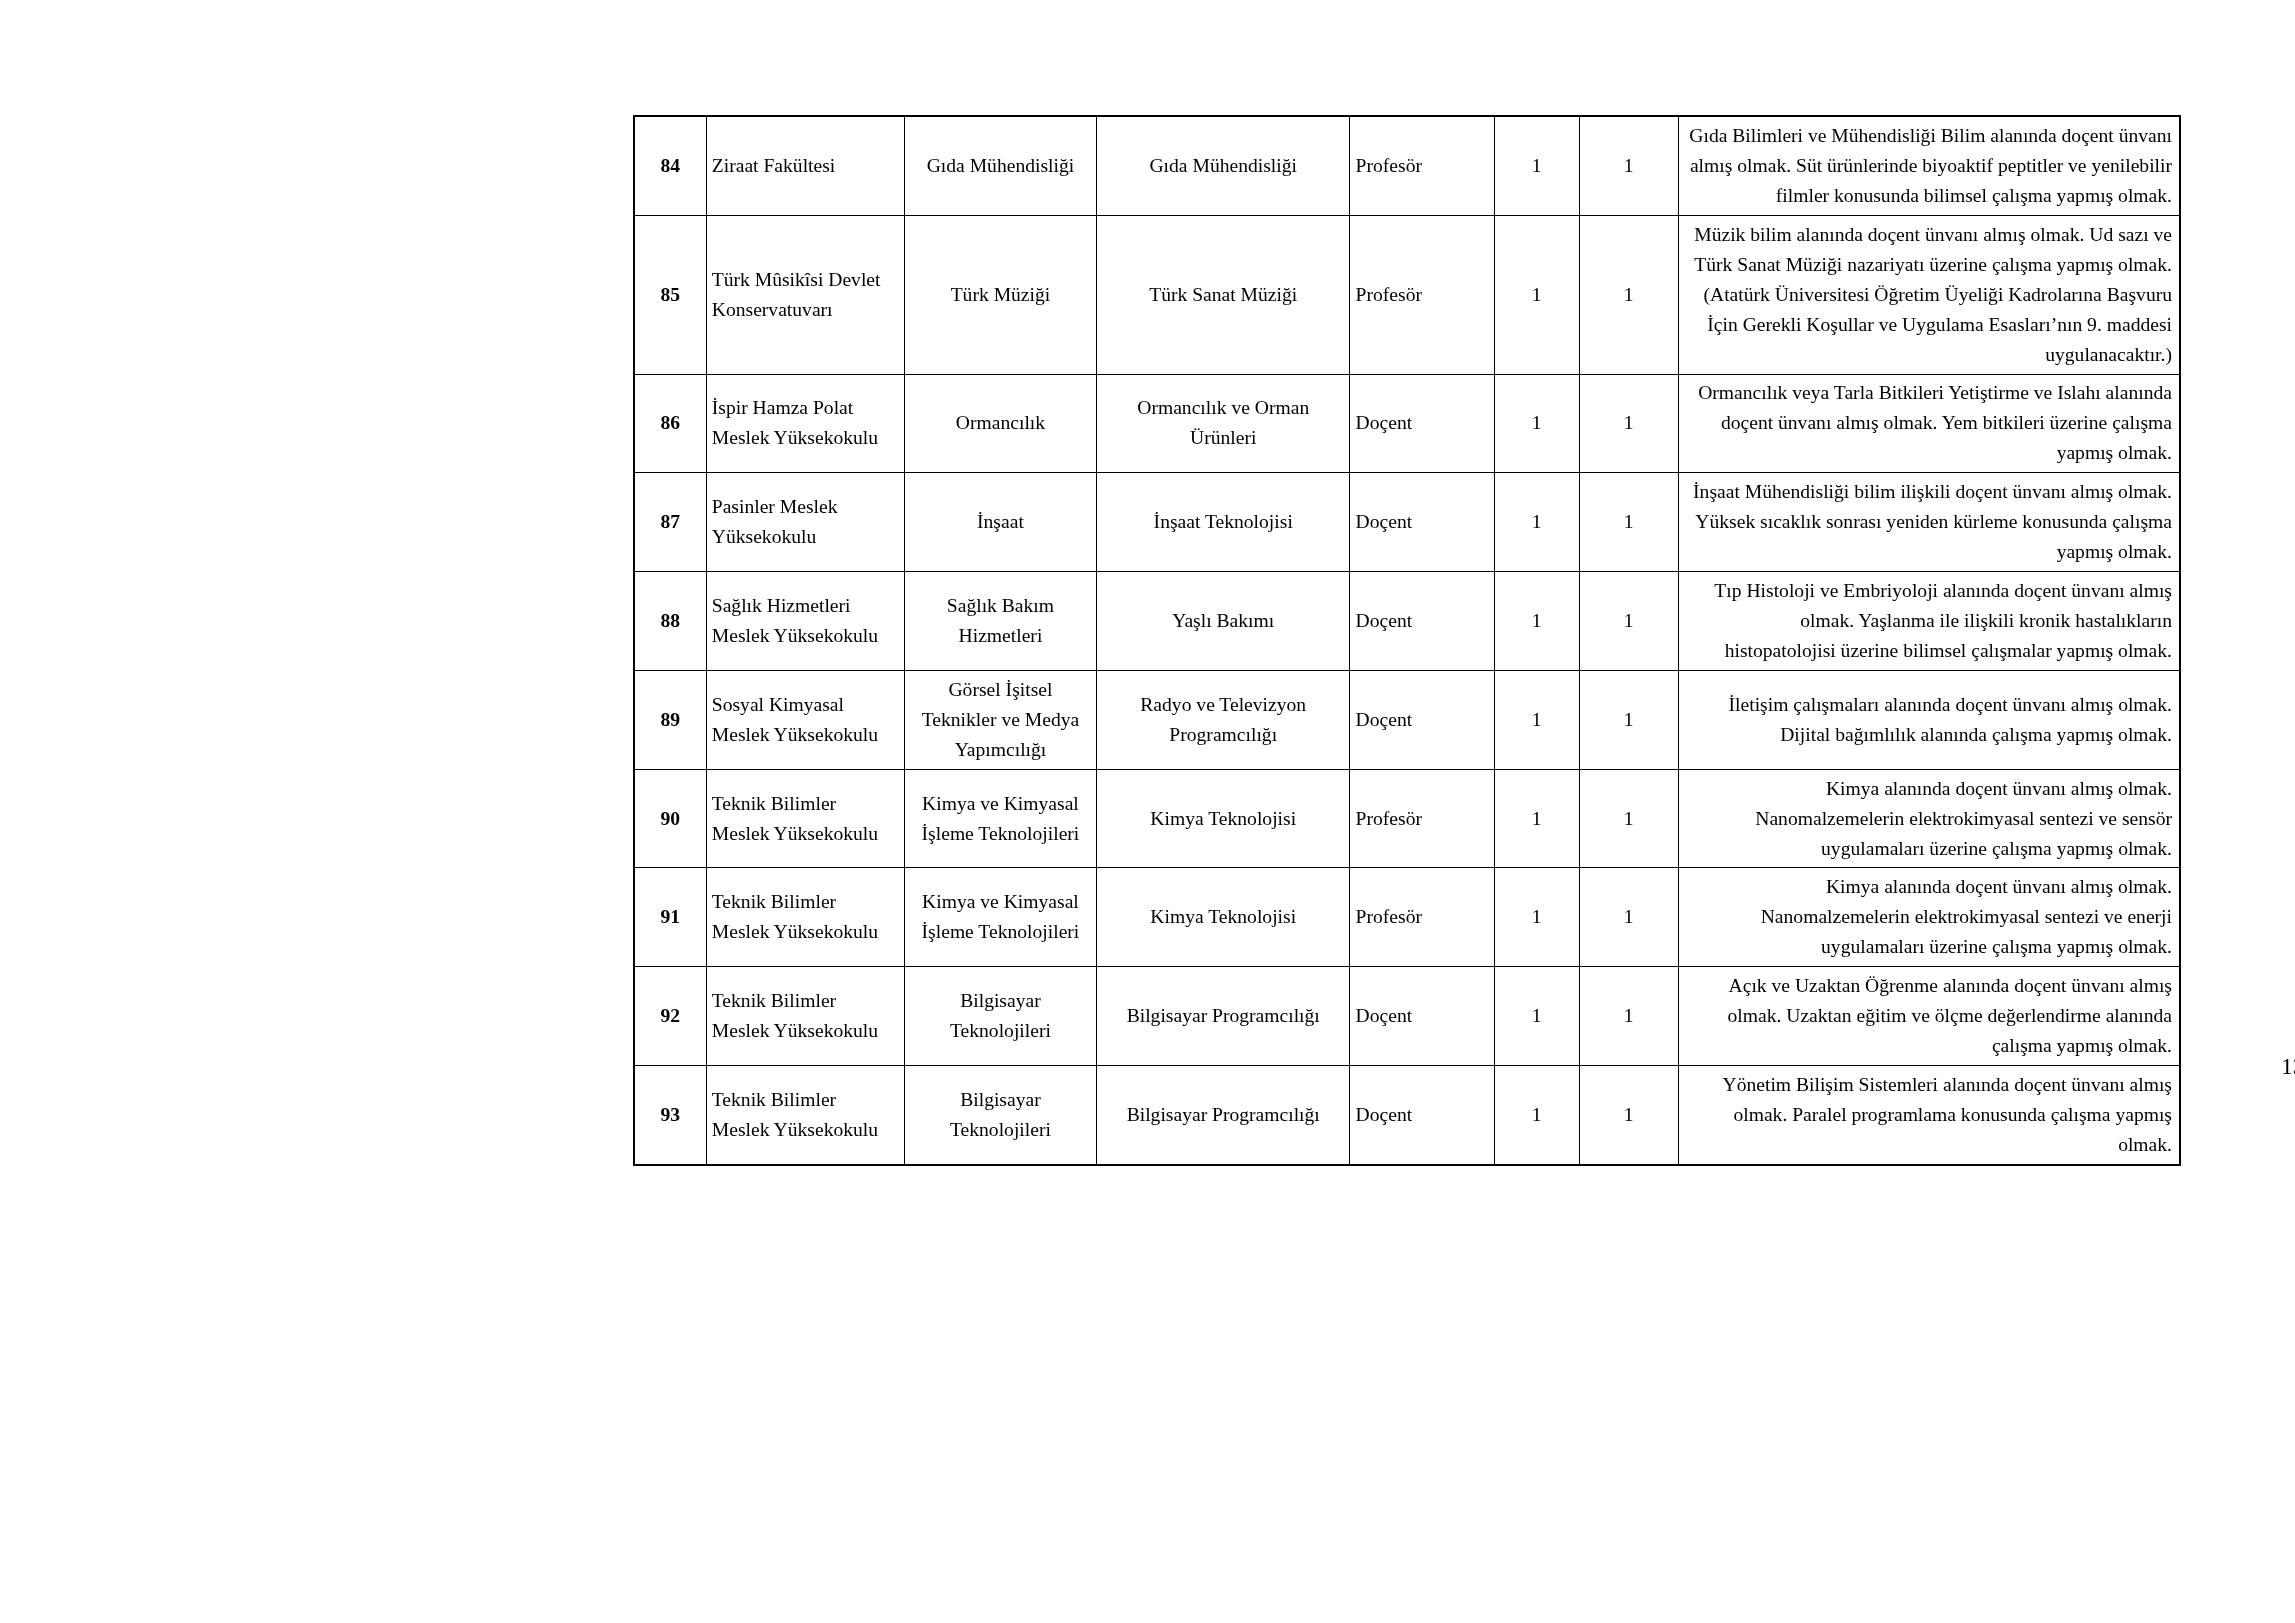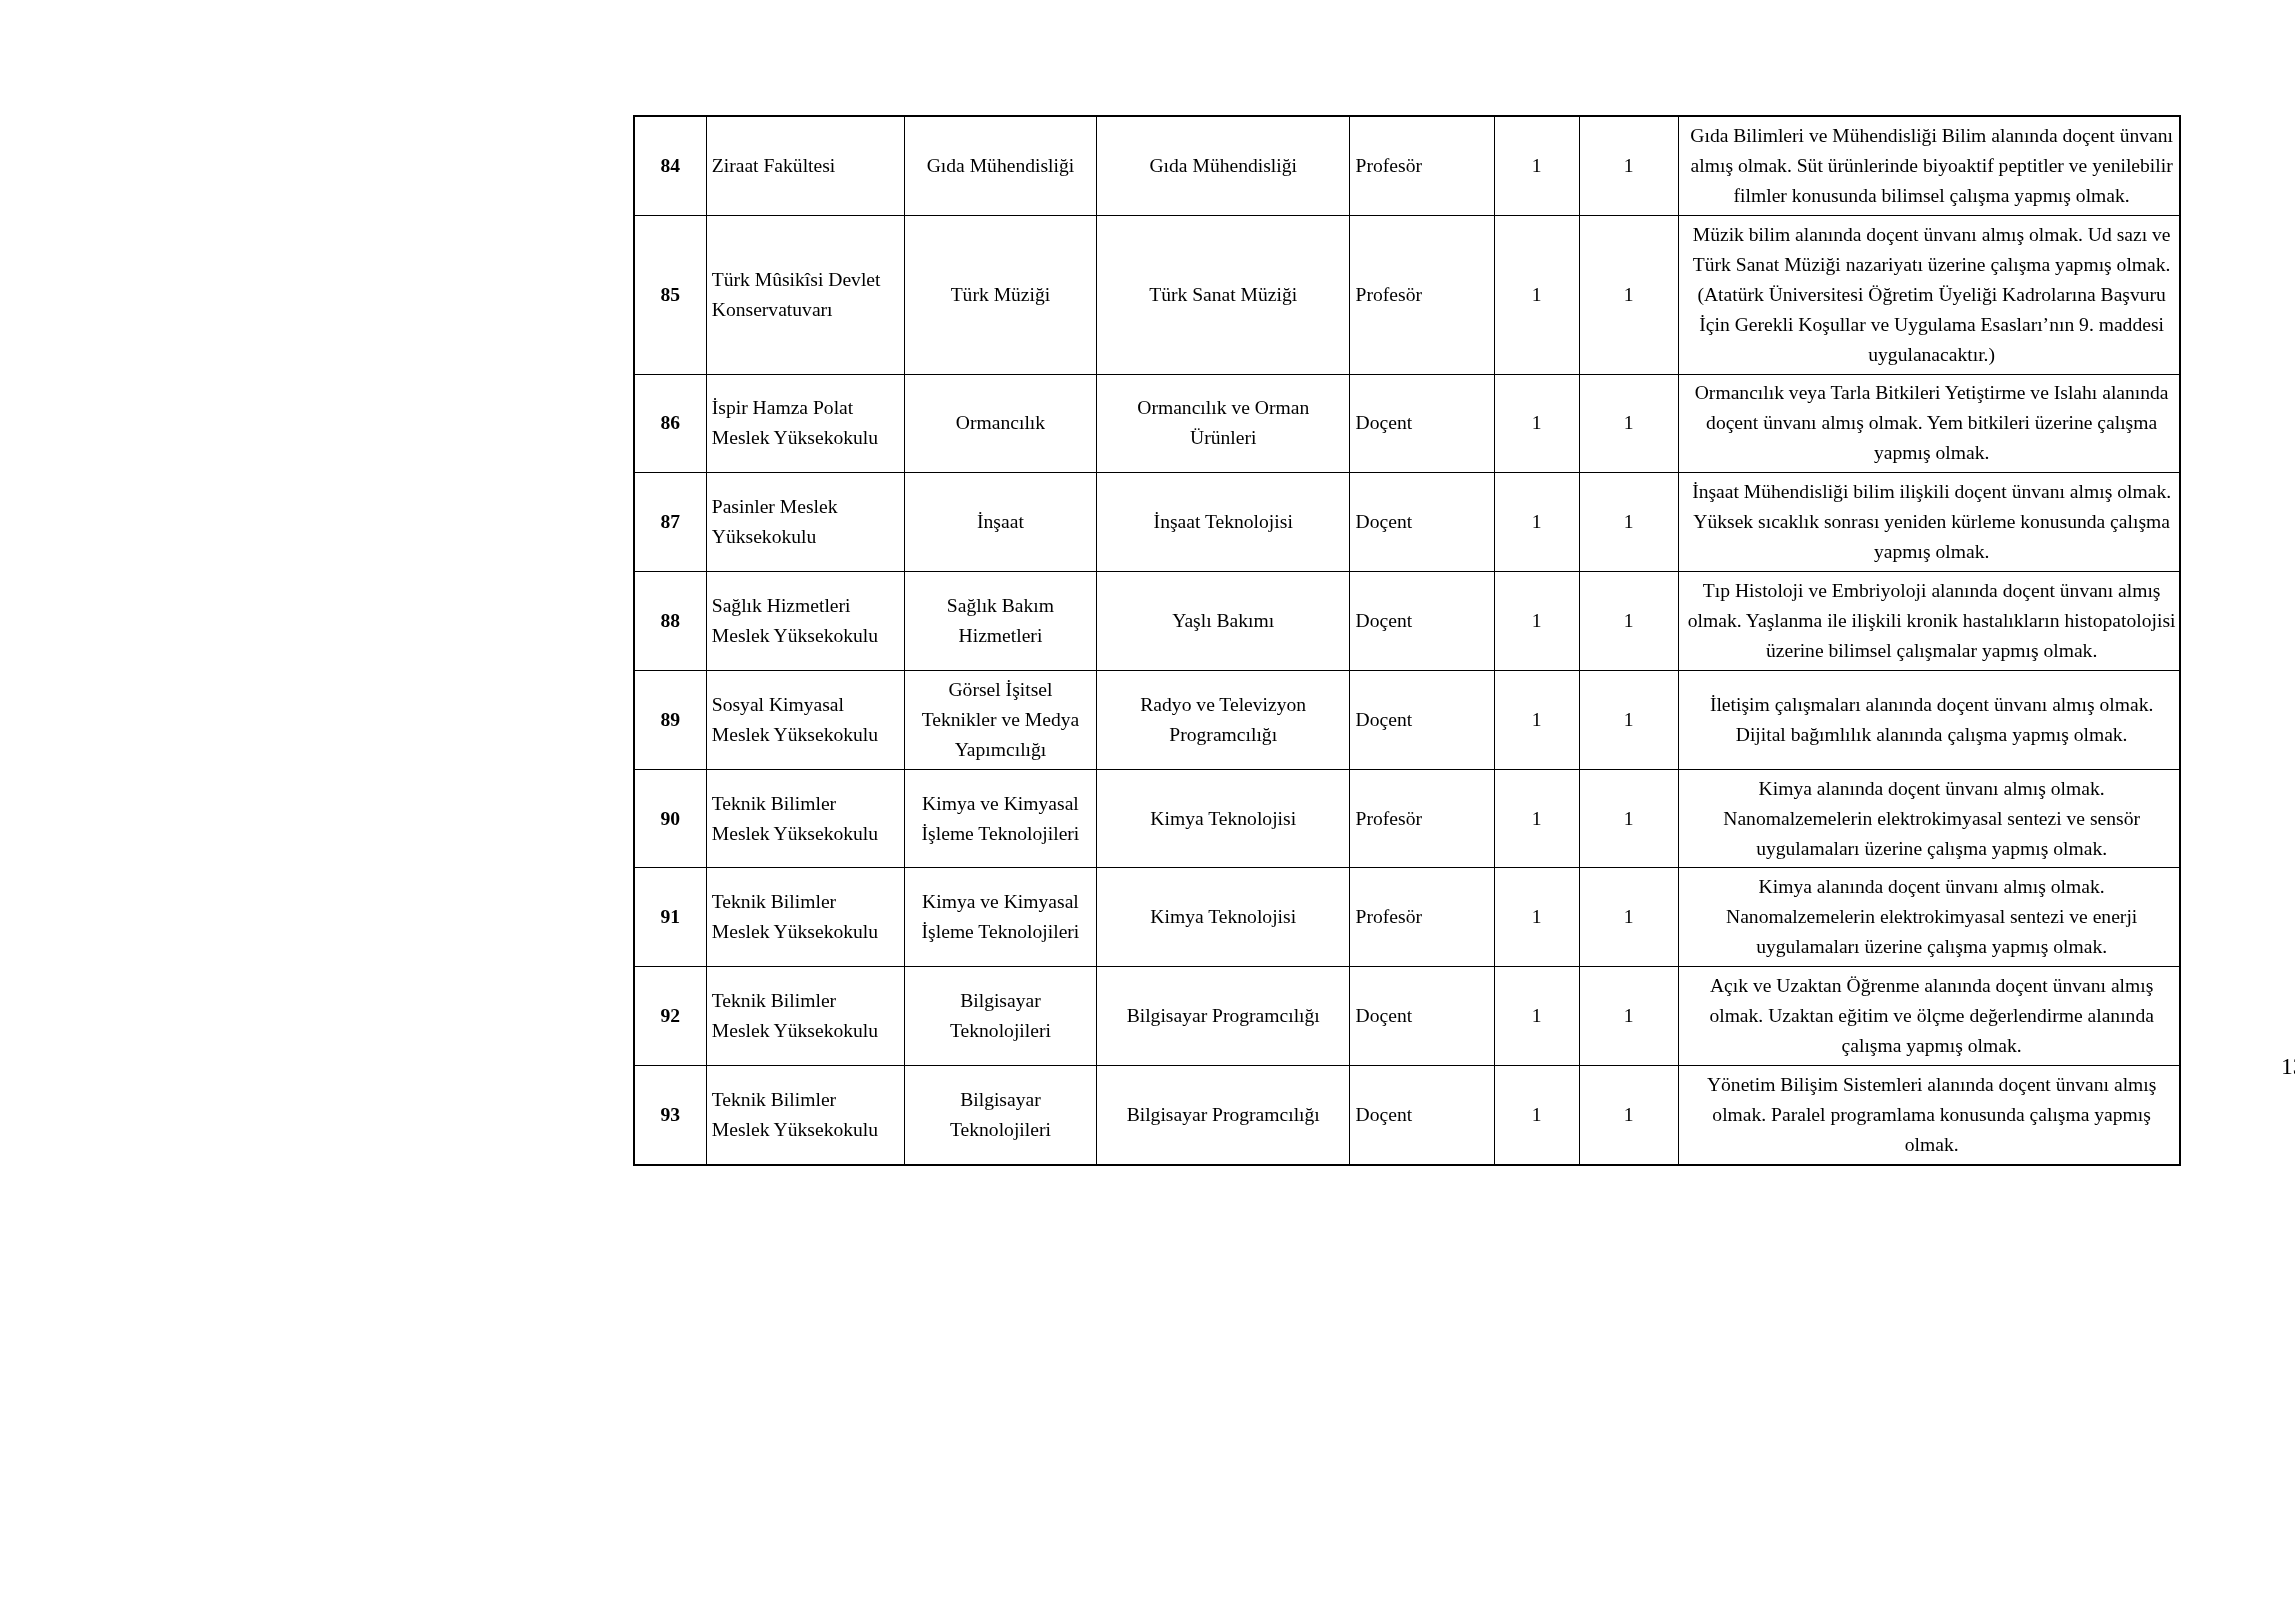--- a/index.html
+++ b/index.html
@@ -35,21 +35,21 @@
   .vacancy-table {
     border: 2.6px solid #000000;
   }
   td.c-no      { text-align: center; font-weight: bold; }
   td.c-fac     { text-align: left; }
   td.c-dep     { text-align: center; }
   td.c-prog    { text-align: center; }
   td.c-title   { text-align: left; }
   td.c-n1      { text-align: center; }
   td.c-n2      { text-align: center; }
-  td.c-desc    { text-align: center; padding-left: 6.5px; padding-right: 1px; margin-top: 7px; }
+  td.c-desc    { text-align: right; padding-left: 6.5px; padding-right: 7px; margin-top: 7px; }
   .doc-footer-ref {
     position: absolute;
     left: 633px;
     top: 1052px;
     width: 1856px;
     text-align: right;
     padding-right: 111px;
     box-sizing: border-box;
     font-size: 23.6px;
     line-height: 29px;

